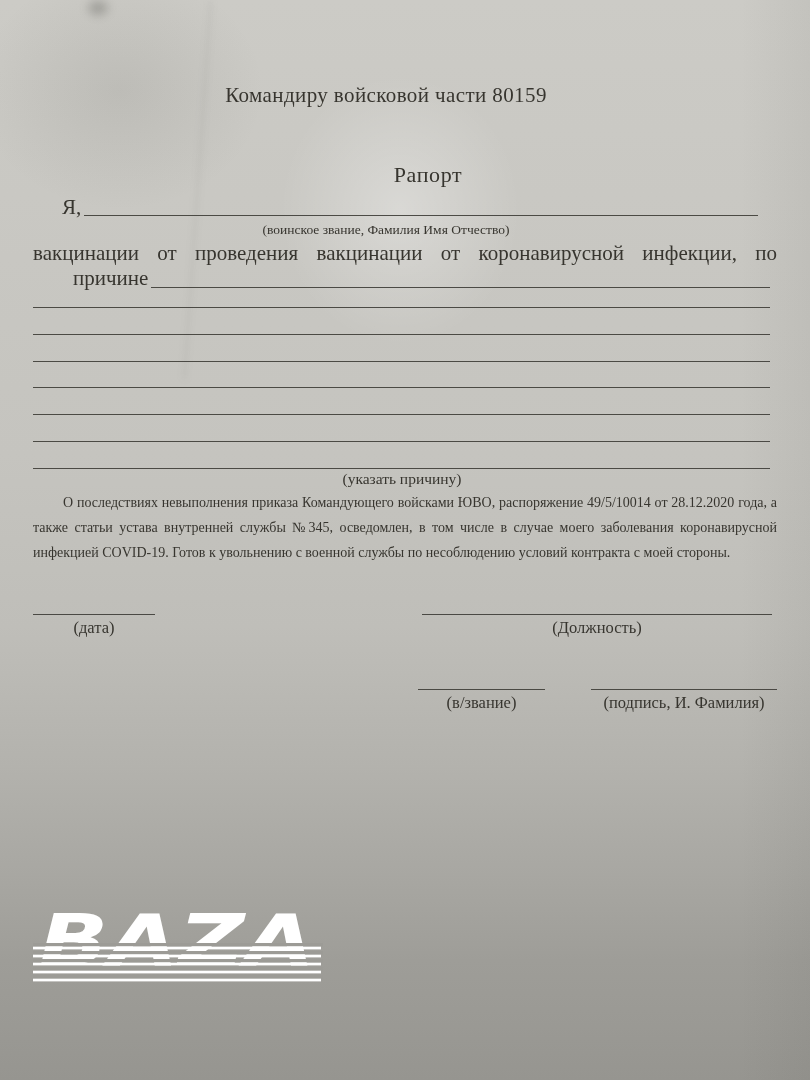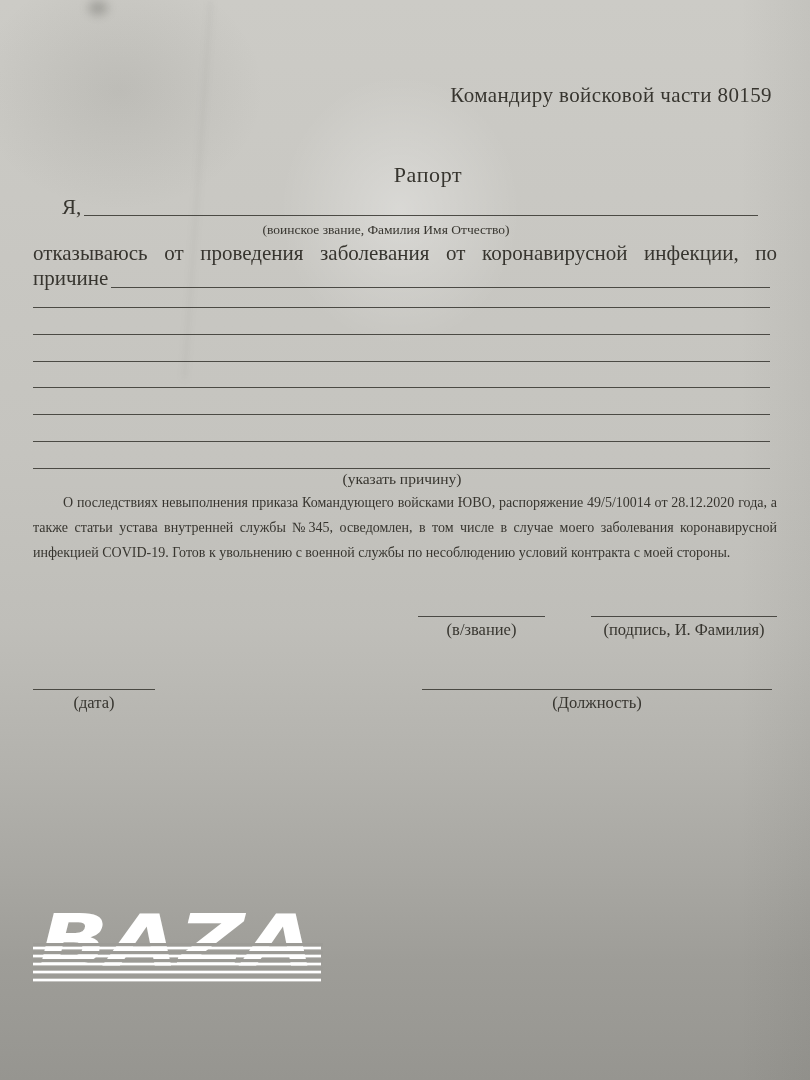--- a/index.html
+++ b/index.html
@@ -48,21 +48,21 @@
 
   
   .doc{
     position:absolute;inset:0;
     color:#37352f;
     filter:blur(0.4px);
   }
   .addressee{
     margin-top:83px;
     padding-right:38px;
-    text-align:right;
+    text-align:center;
     font-size:21px;
     letter-spacing:0.4px;
     line-height:24px;
   }
   .title{
     margin-top:55px;
     text-align:center;
     font-size:22px;
     letter-spacing:0.6px;
     line-height:26px;
@@ -92,21 +92,21 @@
   .refusal{
     margin-top:3px;
     padding:0 33px;
     font-size:21px;line-height:25px;
     text-align:justify;
     text-align-last:justify;
   }
   .reason-row{
     padding:0 40px 0 33px;
     display:flex;align-items:flex-end;
-    font-size:21px;line-height:25px;height:25px;
+    font-size:21px;line-height:25px;height:25px;margin-left:40px;
   }
   .blank-lines{margin:0 40px 0 33px;}
   .blank-line{
     height:25.8px;
     border-bottom:1.5px solid rgba(64,63,57,0.92);
   }
   .blank-line.first{height:16px;}
   .reason-caption{
     margin-top:1px;
     font-size:15.5px;line-height:18px;
@@ -169,60 +169,60 @@
 
     <div class="title">Рапорт</div>
 
     <div class="name-row">
       <span>Я,</span>
       <span class="fill-line"></span>
     </div>
 
     <div class="caption name-caption">(воинское звание, Фамилия Имя Отчество)</div>
 
-    <div class="refusal">отказываюсь от проведения заболевания от коронавирусной инфекции, по</div>
+    <div class="refusal">вакцинации от проведения вакцинации от коронавирусной инфекции, по</div>
 
     <div class="reason-row">
       <span>причине</span>
       <span class="fill-line"></span>
     </div>
 
     <div class="blank-lines">
         <div class="blank-line first"></div>
         <div class="blank-line"></div>
         <div class="blank-line"></div>
         <div class="blank-line"></div>
         <div class="blank-line"></div>
         <div class="blank-line"></div>
         <div class="blank-line"></div>
       </div>
 
     <div class="caption reason-caption">(указать причину)</div>
 
     <p class="ack">О последствиях невыполнения приказа Командующего войсками ЮВО, распоряжение 49/5/10014 от 28.12.2020 года, а также статьи устава внутренней службы №345, осведомлен, в том числе в случае моего заболевания коронавирусной инфекцией COVID-19. Готов к увольнению с военной службы по несоблюдению условий контракта с моей стороны.</p>
 
+    <div class="sig-row sig-row-1">
+      <div class="sig-block w-date">
+        <div class="sig-line"></div>
+        <div class="sig-caption">(дата)</div>
+      </div>
+      <div class="sig-block w-position">
+        <div class="sig-line"></div>
+        <div class="sig-caption">(Должность)</div>
+      </div>
+    </div>
+
     <div class="sig-row sig-row-2">
       <div class="sig-block w-rank">
         <div class="sig-line"></div>
         <div class="sig-caption">(в/звание)</div>
       </div>
       <div class="sig-block w-sign">
         <div class="sig-line"></div>
         <div class="sig-caption">(подпись, И. Фамилия)</div>
-      </div>
-    </div>
-
-    <div class="sig-row sig-row-1">
-      <div class="sig-block w-date">
-        <div class="sig-line"></div>
-        <div class="sig-caption">(дата)</div>
-      </div>
-      <div class="sig-block w-position">
-        <div class="sig-line"></div>
-        <div class="sig-caption">(Должность)</div>
       </div>
     </div>
 
   </div>
 
   <div class="baza">
     <svg viewBox="0 0 290 86">
 
       <text x="6" y="66" font-family="'DejaVu Sans',sans-serif" font-weight="bold" font-style="italic" font-size="72" fill="#ffffff" textLength="276" lengthAdjust="spacingAndGlyphs">BAZA</text>
 

